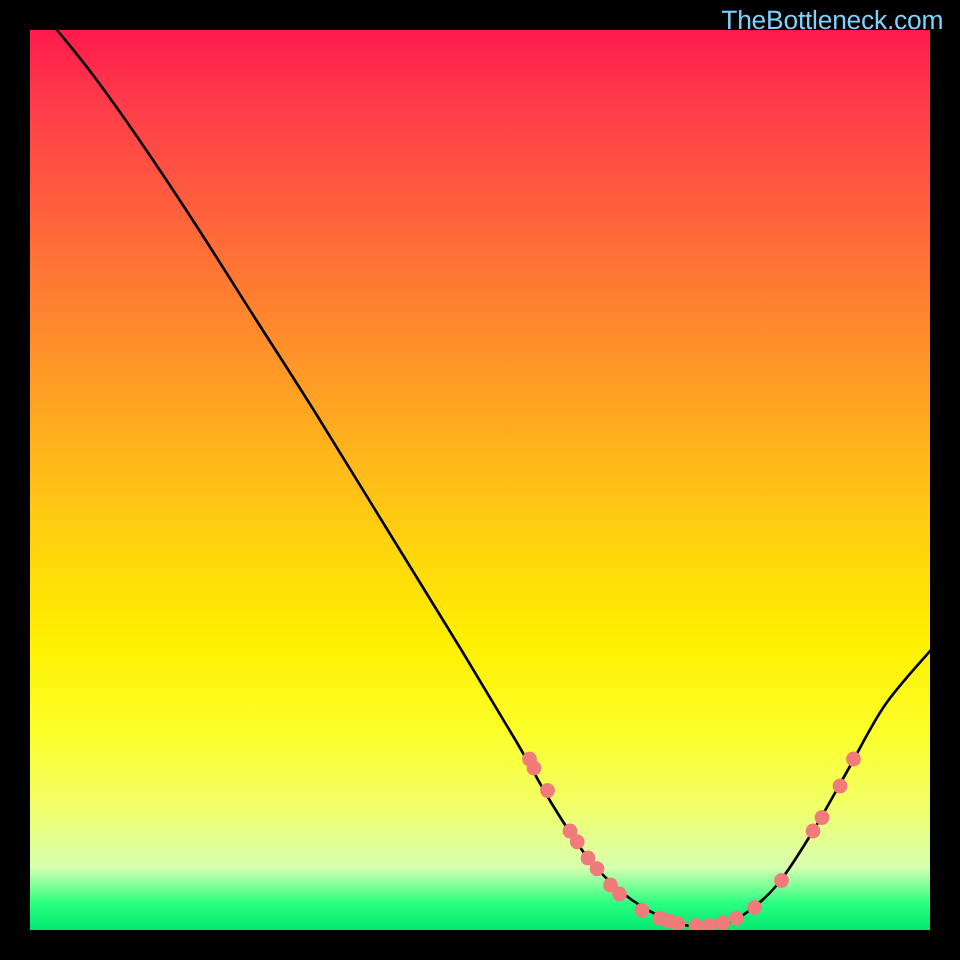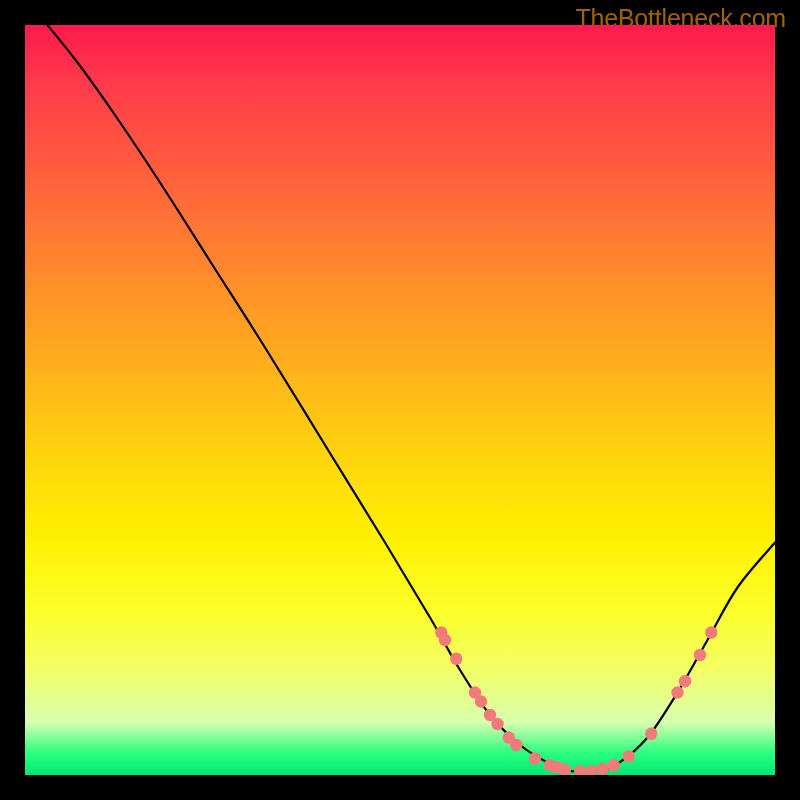--- a/index.html
+++ b/index.html
@@ -35,22 +35,22 @@
       #f2ff66 86%,
       #d8ffb0 93%,
       #2cff80 97%,
       #00e870 100%
     );
   }
   .watermark {
     position: absolute;
     top: 4px;
     right: 14px;
-    color: #a16207;
-    font-size: 25px;
+    color: #7dd3fc;
+    font-size: 22px;
     font-weight: 500;
     letter-spacing: -0.2px;
   }
   svg.curve {
     position: absolute;
     left: 0;
     top: 0;
     width: 750px;
     height: 750px;
   }

